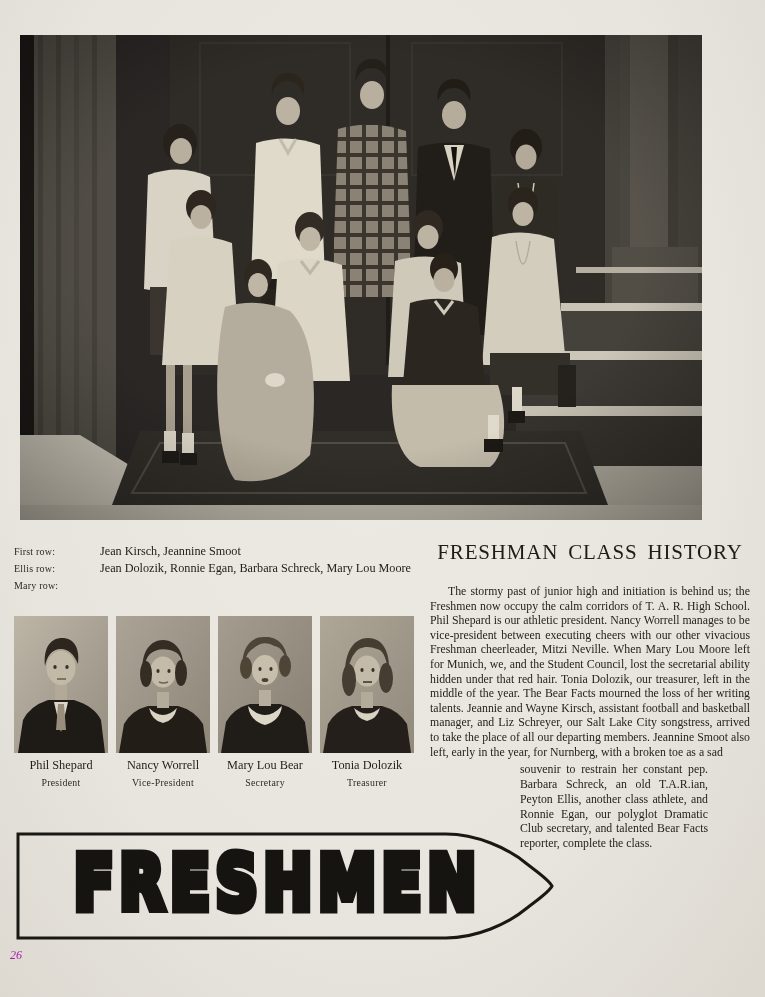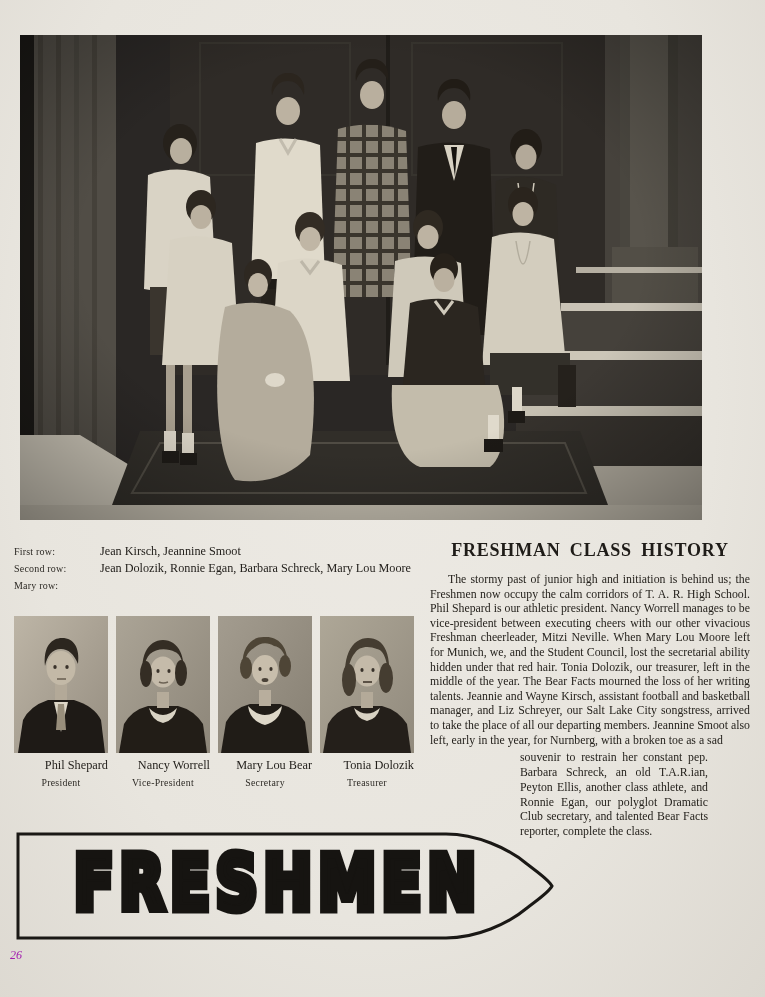--- a/index.html
+++ b/index.html
@@ -17,38 +17,38 @@
 
   
   #caption{left:14px;top:544px;width:408px;}
   .cap-row{display:flex;margin-bottom:2px;}
   .cap-label{width:86px;flex:none;font-size:10px;letter-spacing:.2px;padding-top:2px;color:#2d2a25;}
   .cap-names{flex:1;font-size:12.2px;line-height:14.8px;color:#24211d;}
 
   
   #history{left:430px;top:540px;width:320px;}
   #history h1{
-    margin:0 0 11px 0;font-size:18px;font-weight:bold;text-align:center;
+    margin:0 0 19px 0;font-size:21px;font-weight:normal;text-align:center;
     letter-spacing:.8px;word-spacing:4px;color:#1f1c18;
   }
   #history .wide{
     margin:0;font-size:11.8px;line-height:14.6px;text-align:justify;
     text-indent:18px;color:#26231e;
   }
   #history .narrow{
     margin:3px 0 0 90px;width:188px;font-size:11.8px;line-height:14.8px;
     text-align:justify;color:#26231e;
   }
 
   
   #officers{left:14px;top:616px;display:flex;gap:8px;}
   .officer{width:94px;}
   .officer .pic{width:94px;height:137px;}
   .officer .pic svg{display:block;width:100%;height:100%;}
-  .o-name{margin-top:5px;font-size:12.3px;text-align:right;white-space:nowrap;color:#211e1a;}
+  .o-name{margin-top:5px;font-size:12.3px;text-align:center;white-space:nowrap;color:#211e1a;}
   .o-title{margin-top:4px;font-size:9.8px;text-align:center;letter-spacing:.3px;color:#2d2a25;}
 
   
   #banner{left:6px;top:830px;width:552px;height:112px;}
   #banner svg{display:block;width:100%;height:100%;}
   #banner text{
     font-family:"DejaVu Sans", sans-serif;font-weight:bold;
   }
 
   
@@ -182,21 +182,21 @@
     <rect width="682" height="485" fill="url(#vig)"></rect>
   </svg>
 </div>
 
 <div id="caption" class="abs">
   <div class="cap-row">
     <div class="cap-label">First row:</div>
     <div class="cap-names">Jean Kirsch, Jeannine Smoot</div>
   </div>
   <div class="cap-row">
-    <div class="cap-label">Second row:</div>
+    <div class="cap-label">Ellis row:</div>
     <div class="cap-names">Jean Dolozik, Ronnie Egan, Barbara Schreck, Mary Lou Moore</div>
   </div>
   <div class="cap-row">
     <div class="cap-label">Mary row:</div>
   </div>
 </div>
 
 <div id="history" class="abs">
   <h1>FRESHMAN CLASS HISTORY</h1>
   <p class="wide">The stormy past of junior high and initiation is behind us; the Freshmen now occupy the calm corridors of T. A. R. High School. Phil Shepard is our athletic president. Nancy Worrell manages to be vice-president between executing cheers with our other vivacious Freshman cheerleader, Mitzi Neville. When Mary Lou Moore left for Munich, we, and the Student Council, lost the secretarial ability hidden under that red hair. Tonia Dolozik, our treasurer, left in the middle of the year. The Bear Facts mourned the loss of her writing talents. Jeannie and Wayne Kirsch, assistant football and basketball manager, and Liz Schreyer, our Salt Lake City songstress, arrived to take the place of all our departing members. Jeannine Smoot also left, early in the year, for Nurnberg, with a broken toe as a sad</p>

